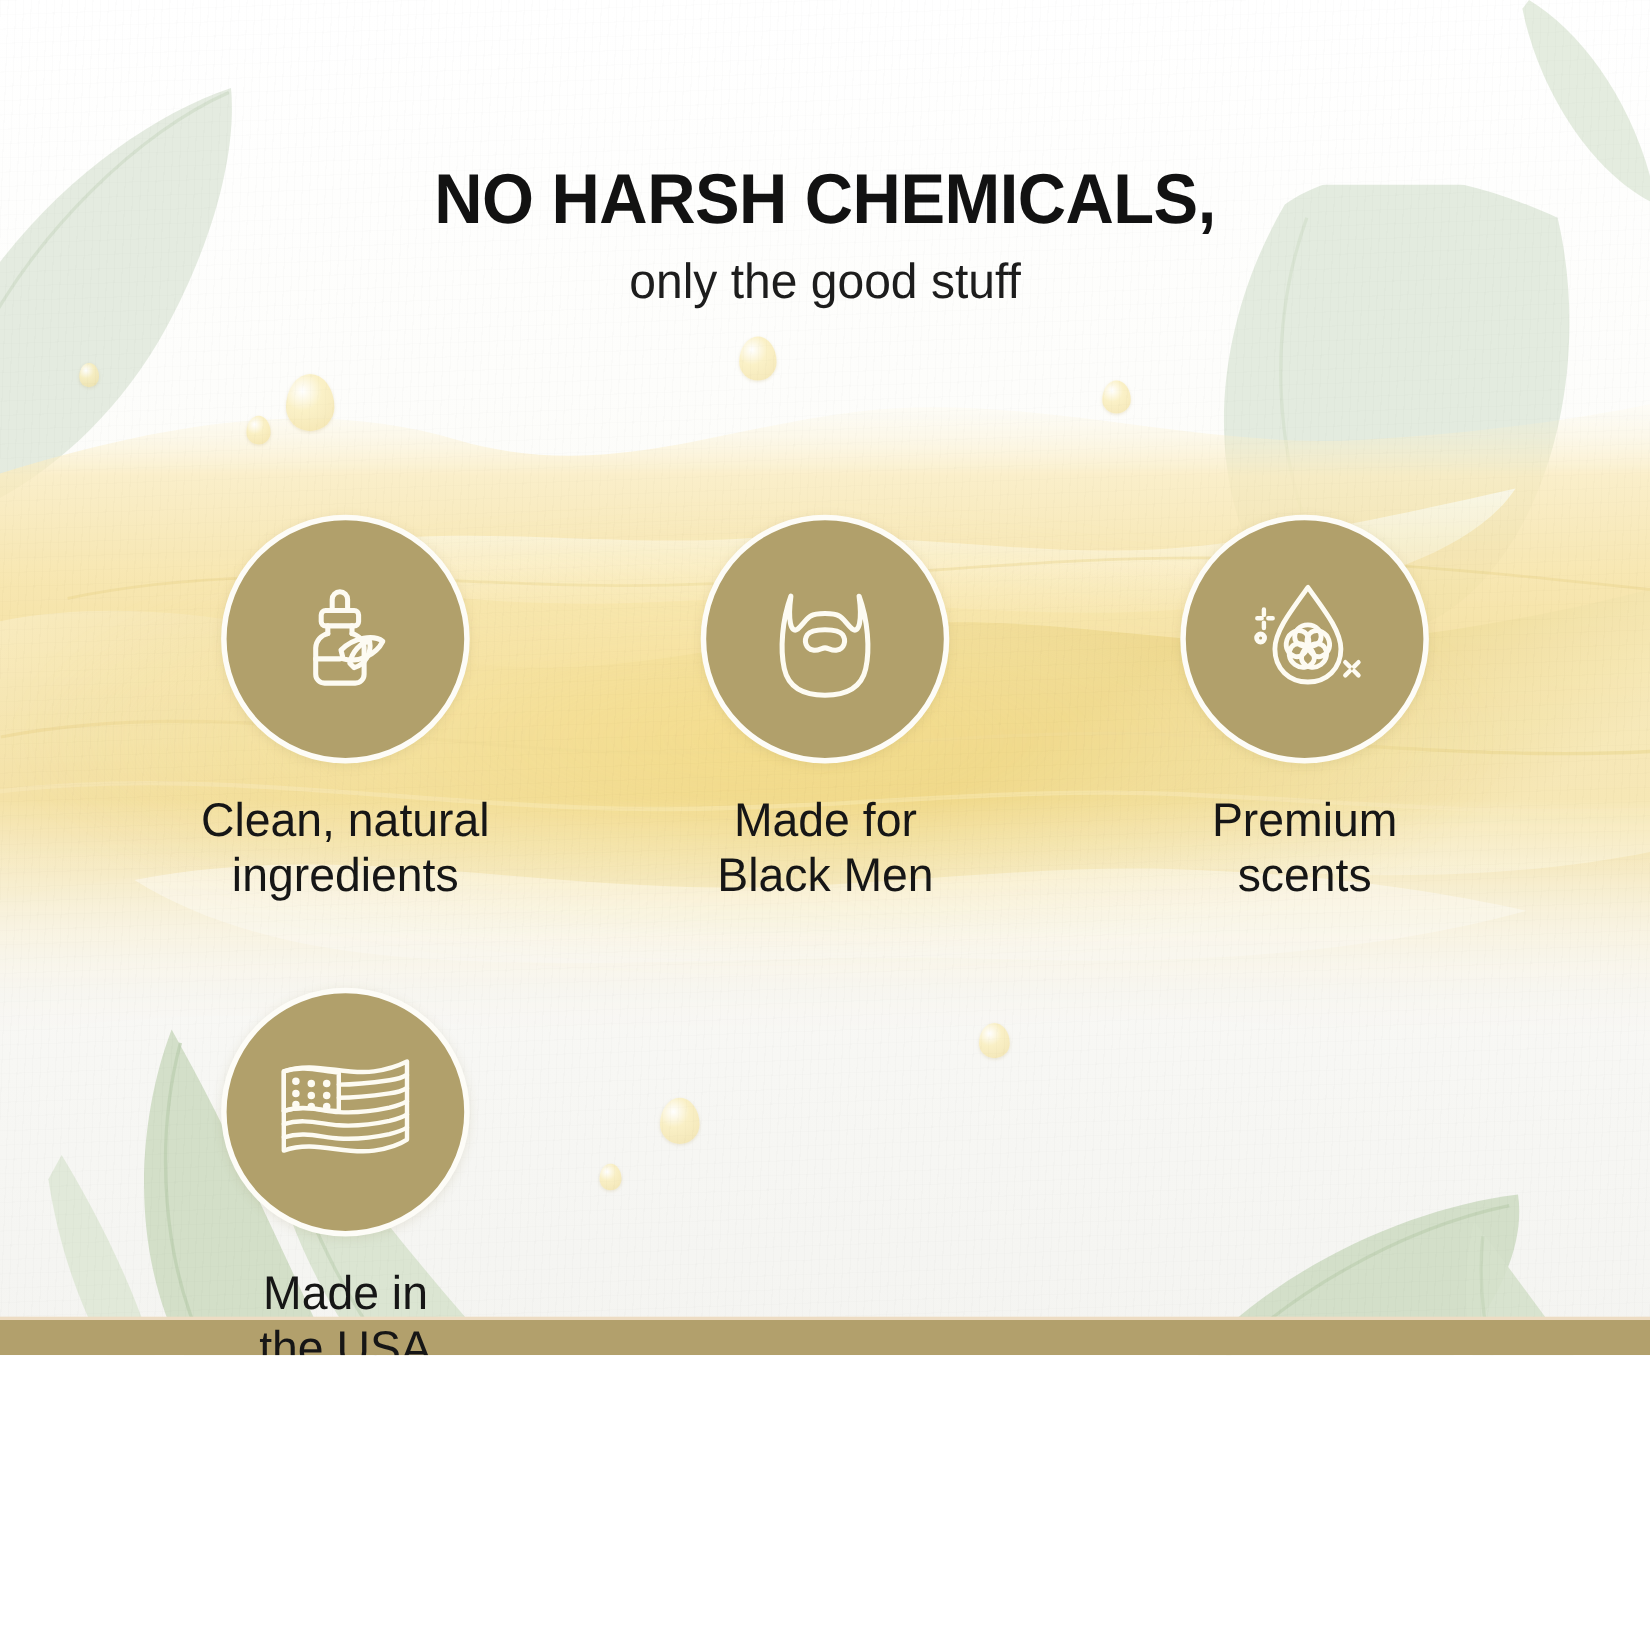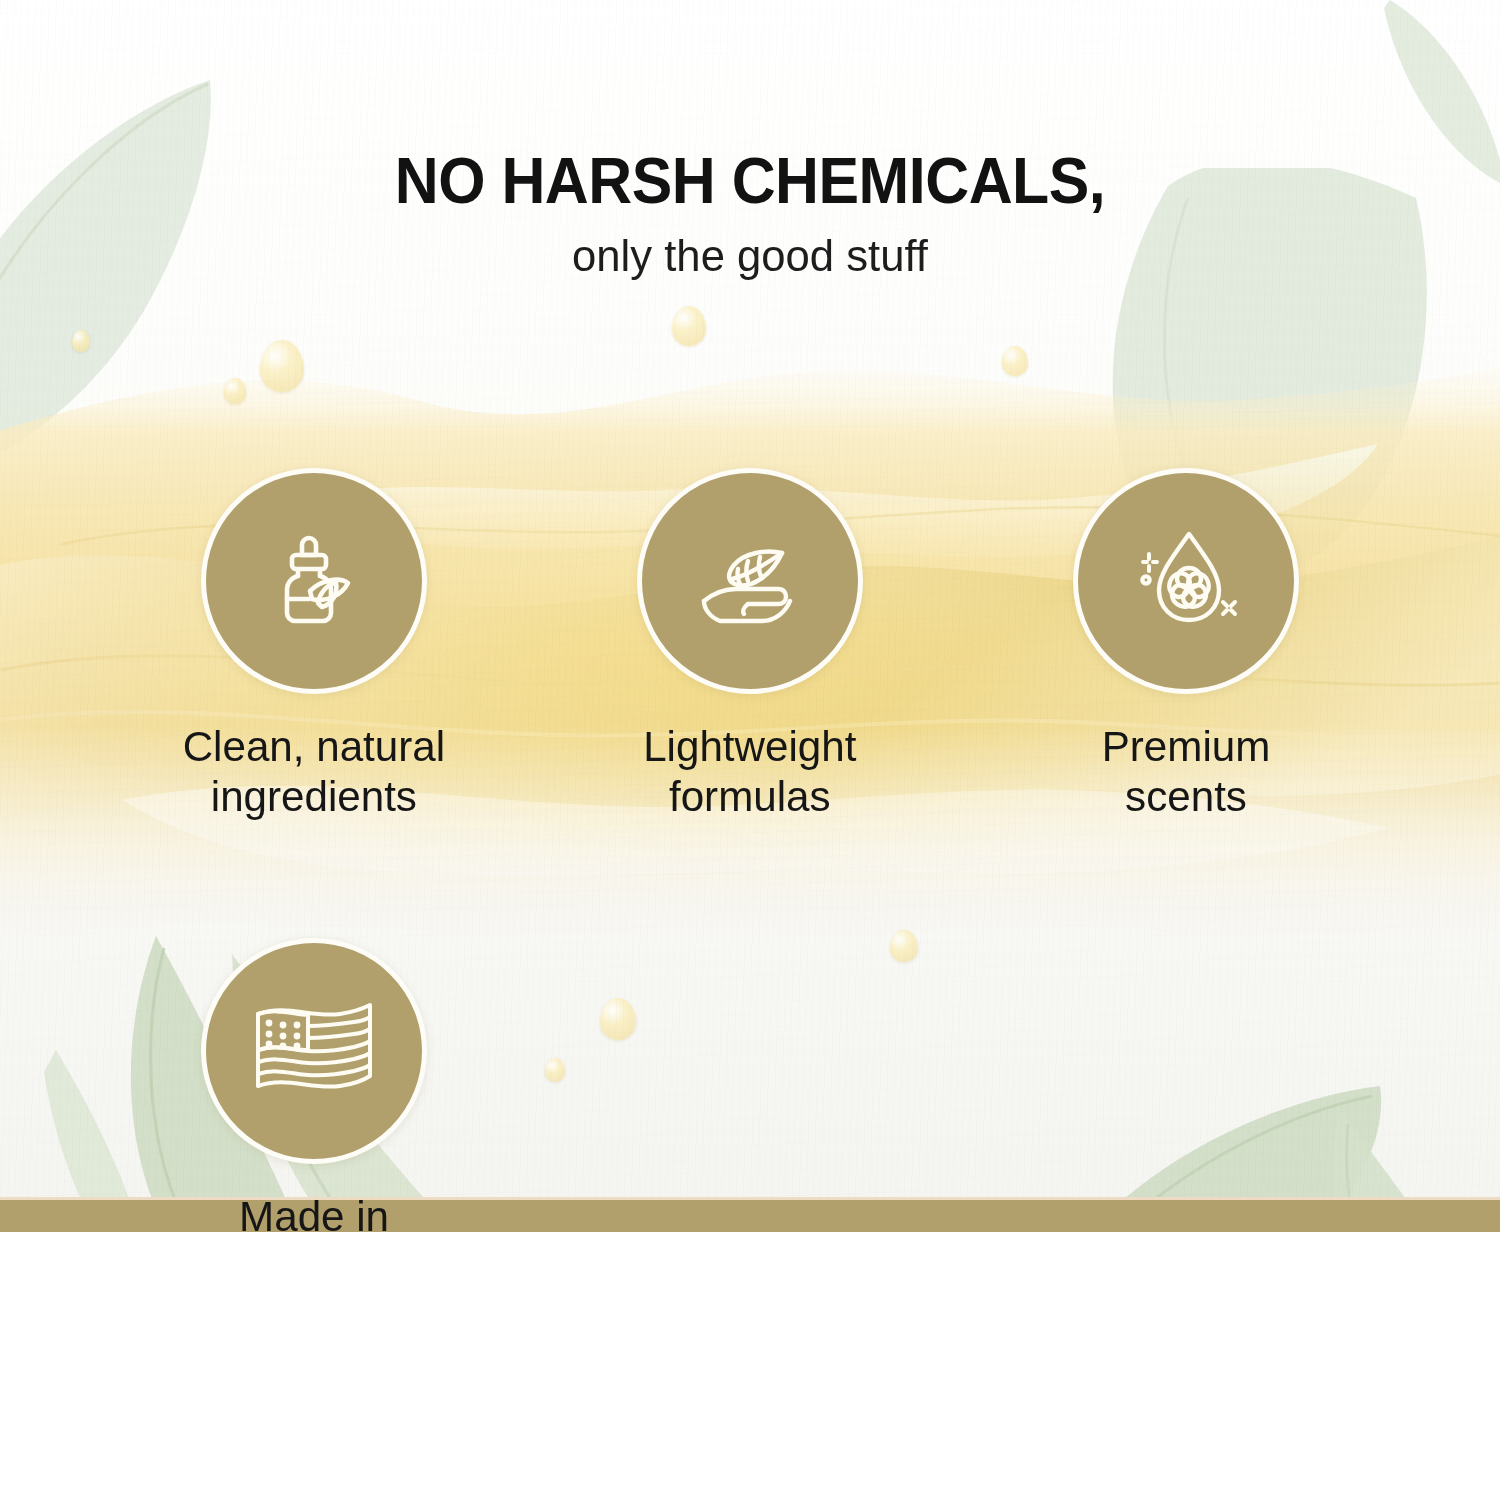--- a/index.html
+++ b/index.html
@@ -120,21 +120,21 @@
   
   .grid {
     position: absolute;
     left: 96px;
     right: 96px;
     top: 468px;
     z-index: 5;
     display: grid;
     grid-template-columns: repeat(3, 1fr);
     grid-template-rows: repeat(2, 1fr);
-    row-gap: 116px;
+    row-gap: 76px;
   }
   .feature {
     display: flex;
     flex-direction: column;
     align-items: center;
   }
   .badge {
     width: 226px;
     height: 226px;
     border-radius: 50%;
@@ -287,46 +287,36 @@
           <path d="M33 78 h22"></path>
 
           <path d="M56 70 c12 -12 30 -14 38 -8 -6 12 -22 20 -36 16 z"></path>
           <path d="M64 82 c2 -11 10 -19 18 -20 2 11 -4 21 -14 24 z"></path>
         </svg>
       </div>
       <div class="caption">Clean, natural
 ingredients</div>
     </div>
 
-
-
     <div class="feature">
       <div class="badge">
-        <svg width="128" height="128" viewBox="0 0 128 128" fill="none" stroke="#fdfbf2" stroke-width="4.4" stroke-linecap="round" stroke-linejoin="round">
-
-          <path d="M96 36 C78 48 62 58 46 62"></path>
-
-          <path d="M96 36 C80 32 58 36 48 48 C40 58 42 66 52 68
-                   C66 71 86 58 96 36 Z"></path>
-
-          <path d="M62 44 C60 50 60 58 62 64"></path>
-          <path d="M74 40 C72 48 73 56 76 61"></path>
-          <path d="M52 52 C51 57 52 63 54 67"></path>
-
-          <path d="M18 84 C28 76 38 72 50 72 L92 72 C98 72 100 76 100 80
-                   C100 84 97 87 92 87 L62 87"></path>
-
-          <path d="M18 84 C18 92 24 100 34 104 L76 104 C90 104 100 94 104 84"></path>
-
-          <path d="M62 87 C58 90 56 94 58 97"></path>
+        <svg width="122" height="122" viewBox="0 0 122 122" fill="none" stroke="#fdfbf2" stroke-width="4.6" stroke-linecap="round" stroke-linejoin="round">
+          <path d="M30 22 C27 44 30 56 36 52 C41 48 44 42 48 40
+                   C53 37 69 37 74 40 C78 42 81 48 86 52 C92 56 95 44 92 22
+                   C100 44 102 70 98 88 C94 106 80 112 61 112
+                   C42 112 28 106 24 88 C20 70 22 44 30 22 Z"></path>
+          <path d="M45 57 C49 51 73 51 77 57 C81 63 78 70 72 71
+                   C67 72 64 69 61 69 C58 69 55 72 50 71 C44 70 41 63 45 57 Z"></path>
         </svg>
       </div>
-      <div class="caption">Lightweight
-formulas</div>
+      <div class="caption">Made for
+Black Men</div>
     </div>
+
+
 
     <div class="feature">
       <div class="badge">
         <svg width="126" height="126" viewBox="0 0 126 126" fill="none" stroke="#fdfbf2" stroke-width="4.4" stroke-linecap="round" stroke-linejoin="round">
 
           <path d="M66 16 C50 38 36 56 36 72 C36 90 49 102 66 102
                    C83 102 96 90 96 72 C96 56 82 38 66 16 Z"></path>
 
           <path d="M66 50 c-8 0 -12 6 -12 11 c0 5 5 9 12 9 c7 0 12 -4 12 -9 c0 -5 -4 -11 -12 -11 z" transform="rotate(0 66 70)"></path>
           <path d="M66 50 c-8 0 -12 6 -12 11 c0 5 5 9 12 9 c7 0 12 -4 12 -9 c0 -5 -4 -11 -12 -11 z" transform="rotate(72 66 70)"></path>

